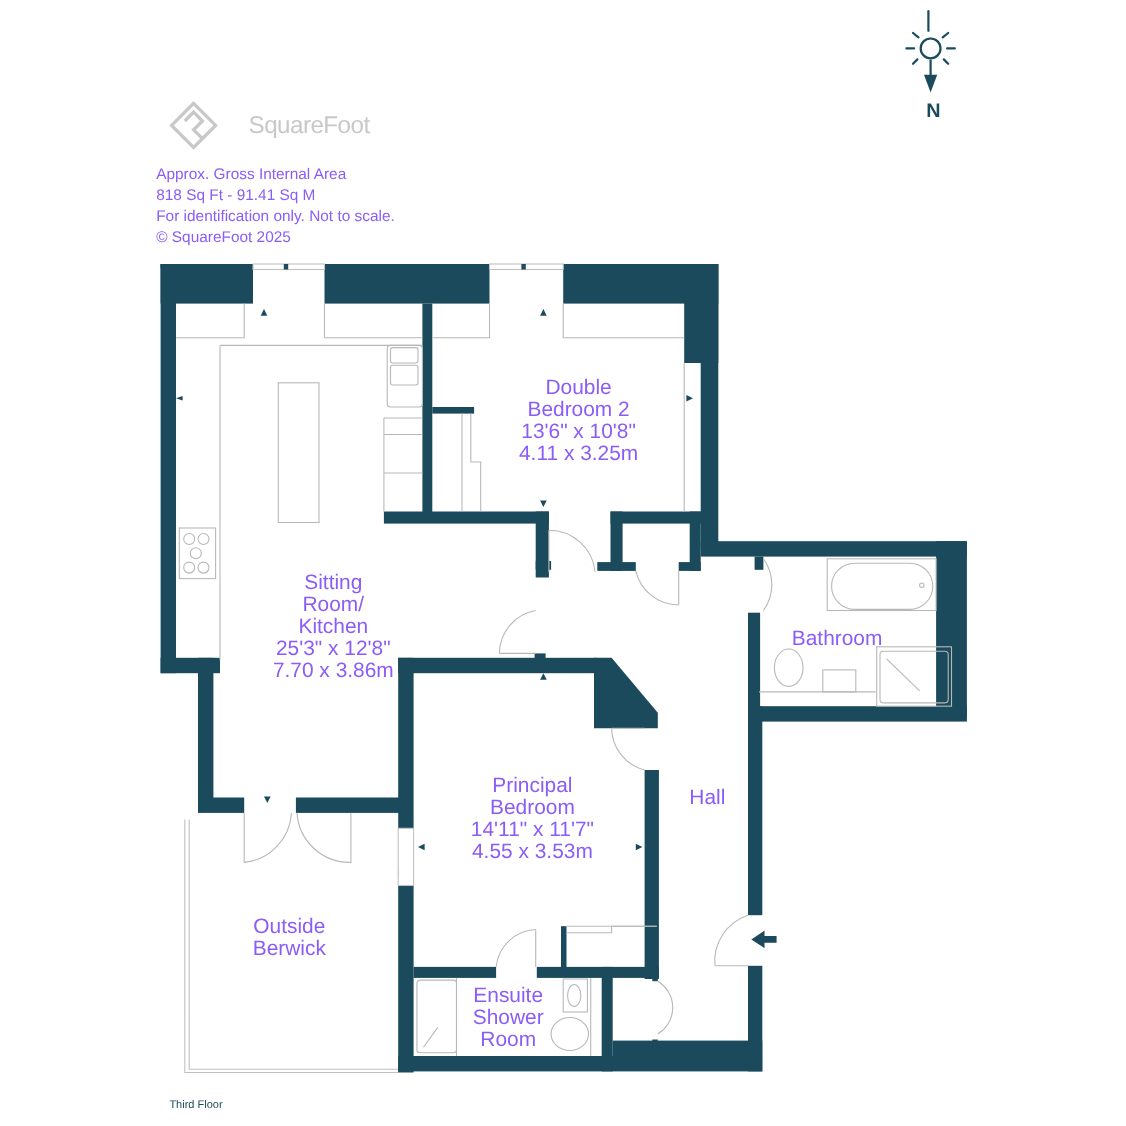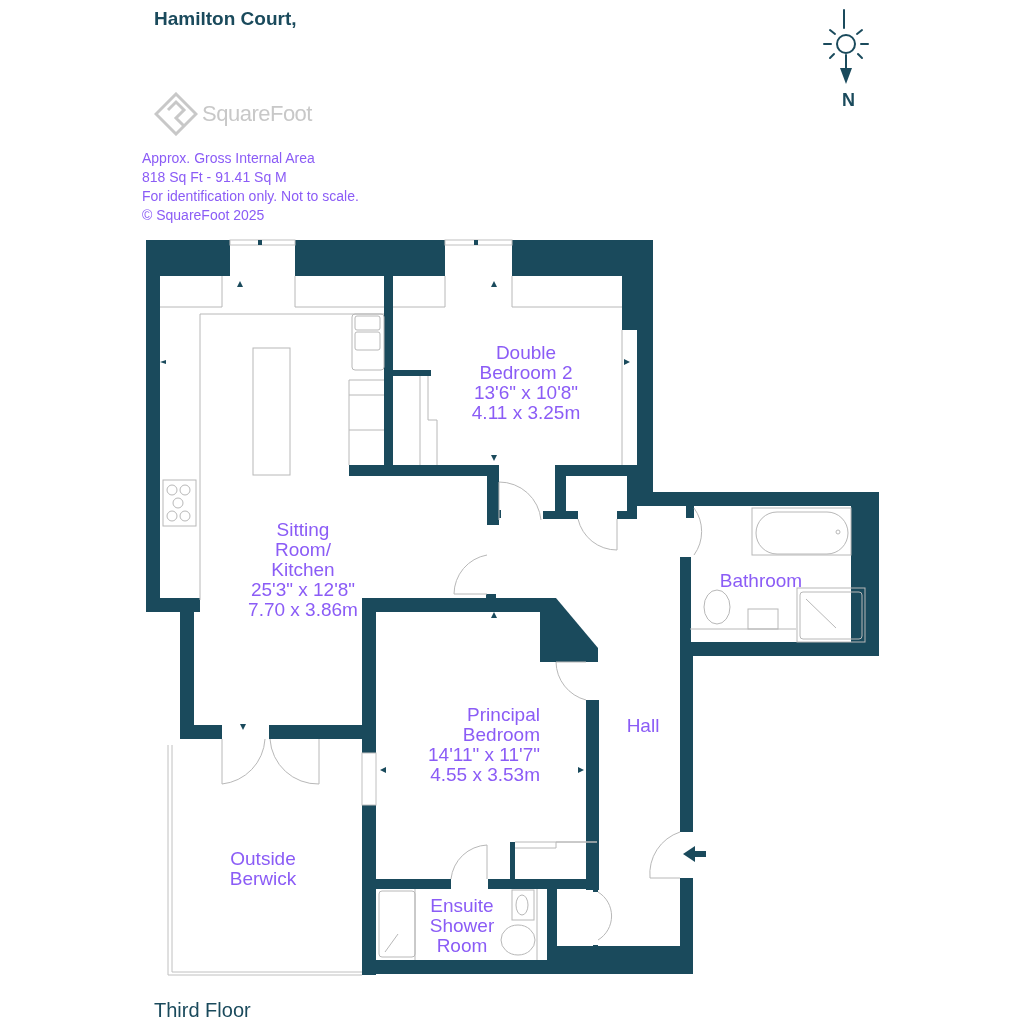--- a/index.html
+++ b/index.html
@@ -1,32 +1,31 @@
 <!DOCTYPE html>
 <html><head>
 <meta charset="utf-8">
 <style>
   html, body { margin: 0; padding: 0; background: #ffffff; }
   body { width: 1024px; height: 1024px; position: relative; overflow: hidden; font-family: "Liberation Sans", sans-serif; color: #1a4a5c; }
   .title { position: absolute; left: 154px; top: 6px; font-size: 19px; font-weight: bold; line-height: 26px; color: #1a4a5c; }
   .title div { white-space: nowrap; }
-  .logo { position: absolute; left: 154px; top: 92px; display: flex; align-items: center; }
+  .logo { position: absolute; left: 154px; top: 92px; display: flex; align-items: center; gap: 24px; }
   .logo-text { font-size: 22px; color: #c8c8c8; margin-left: 4px; letter-spacing: -0.5px; }
   .info { position: absolute; left: 142px; top: 149px; font-size: 14px; line-height: 19px; color: #8b5cf6; }
   .info div { white-space: nowrap; }
   .compass { position: absolute; left: 818px; top: 6px; width: 60px; height: 110px; }
-  .floor-label { position: absolute; left: 154px; top: 999px; font-size: 20px; color: #1a4a5c; }
+  .floor-label { position: absolute; left: 154px; top: 999px; font-size: 10px; color: #1a4a5c; }
   .plan { position: absolute; left: 0; top: 0; width: 1024px; height: 1024px; }
   .room-label { position: absolute; text-align: center; font-size: 19px; line-height: 20px; color: #8b5cf6; white-space: nowrap; transform: translateX(-50%); }
 </style>
 </head>
 <body>
 
 <div class="title">
-  <div>Hamilton Court,</div>
 </div>
 
 <div class="logo">
   <svg width="44" height="44" viewBox="0 0 44 44">
     <g fill="none" stroke="#c8c8c8" stroke-width="3">
       <polygon points="22,2 42,22 22,42 2,22"></polygon>
       <polyline points="14,18 22,10 30,18 22,26 30,34"></polyline>
     </g>
   </svg>
   <span class="logo-text">SquareFoot</span>
@@ -230,32 +229,32 @@
   <div>Double</div>
   <div>Bedroom 2</div>
   <div>13'6" x 10'8"</div>
   <div>4.11 x 3.25m</div>
 </div>
 
 <div class="room-label" style="left:761px; top:571px;text-align:right;">
   <div>Bathroom</div>
 </div>
 
-<div class="room-label" style="left:484px; top:705px;text-align:right;">
+<div class="room-label" style="left:484px; top:705px;">
   <div>Principal</div>
   <div>Bedroom</div>
   <div>14'11" x 11'7"</div>
   <div>4.55 x 3.53m</div>
 </div>
 
 <div class="room-label" style="left:643px; top:716px;">
   <div>Hall</div>
 </div>
 
-<div class="room-label" style="left:263px; top:833px;margin-top:16px;">
+<div class="room-label" style="left:263px; top:833px;">
   <div>Outside</div>
   <div>Berwick</div>
 </div>
 
 <div class="room-label" style="left:462px; top:896px;">
   <div>Ensuite</div>
   <div>Shower</div>
   <div>Room</div>
 </div>
 

